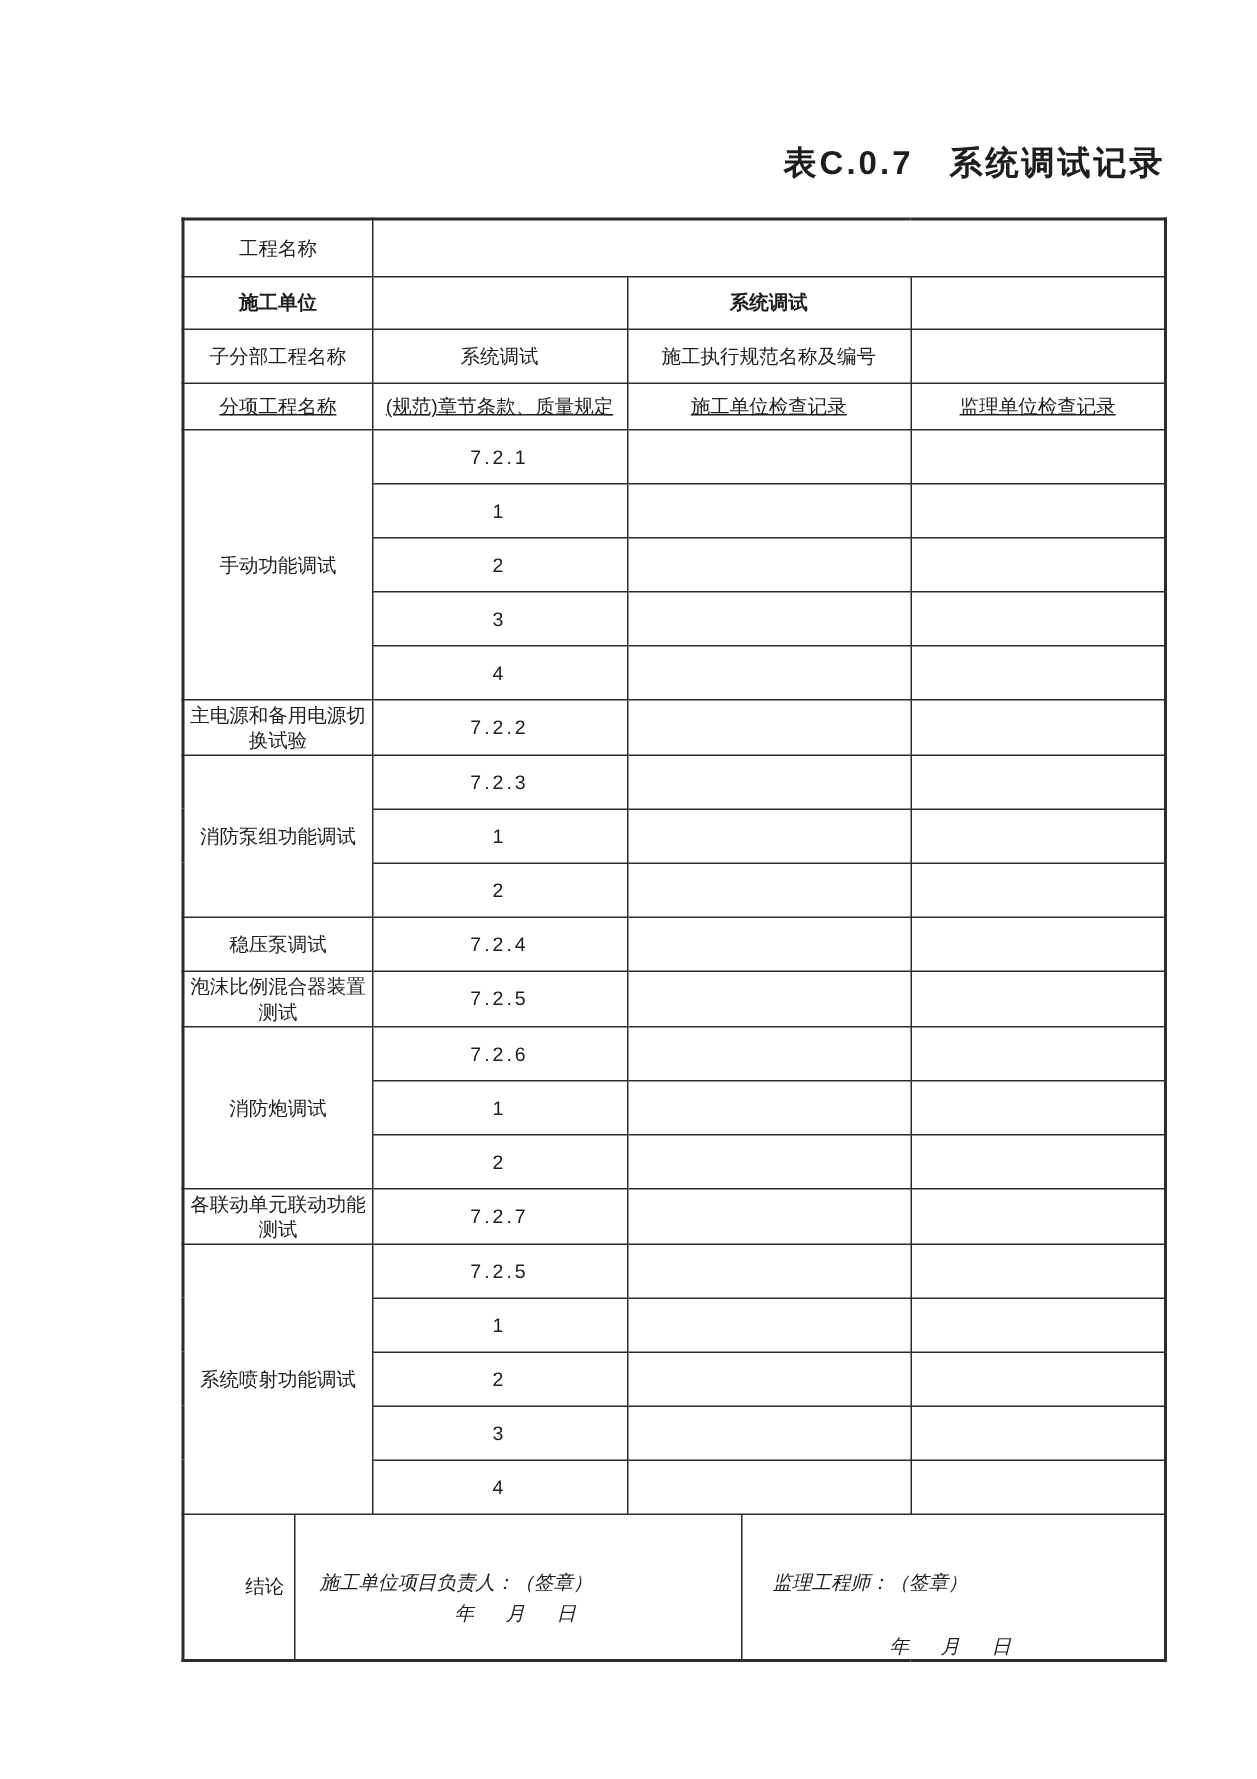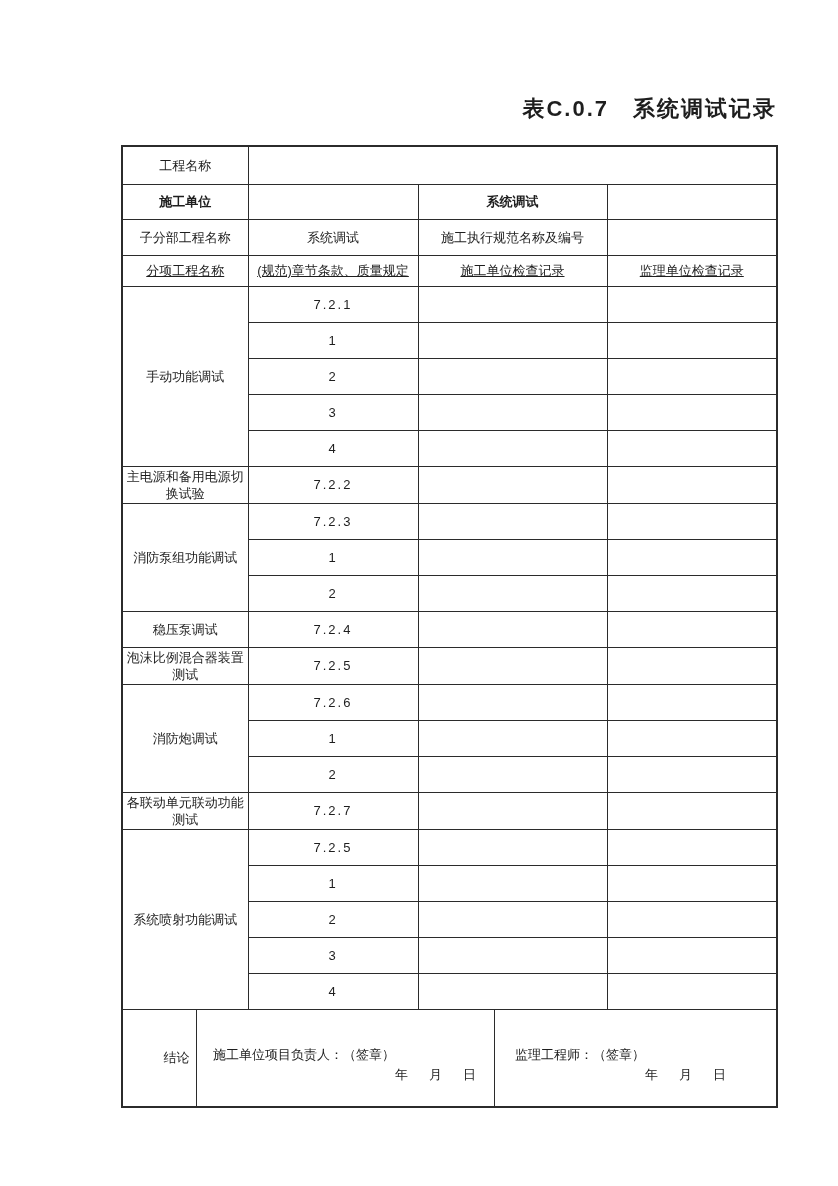--- a/index.html
+++ b/index.html
@@ -71,32 +71,33 @@
   .concl-cell {
     flex: 0 0 40px;
     border-right: 1px solid var(--border);
     display: flex;
     align-items: center;
     justify-content: center;
     font-size: 13px;
     margin-left: 34px;
   }
   .sign-cell-1 { flex: 0 0 297px; }
-  .sign-cell-2 { flex: 1 1 auto; border-left: 1px solid var(--border); }
+  .sign-cell-2 { flex: 1 1 auto; border-left: 1px solid var(--border); justify-content: space-between; }
   .sign-cell {
     display: flex;
-    flex-direction: row;
+    flex-direction: column;
     padding-top: 36px;
     font-size: 13px;
     text-align: left;
+    font-style: italic;
   }
   .sign-label { padding-left: 16px; }
   .sign-cell-2 .sign-label { padding-left: 20px; }
   .sign-date {
-    margin-top: 20px;
+    margin-top: 4px;
     text-align: center;
     letter-spacing: 4px;
   }
 </style>
 </head>
 <body>
 
 <div class="title-wrap">
   <div class="doc-title">表C.0.7　系统调试记录</div>
 </div>

